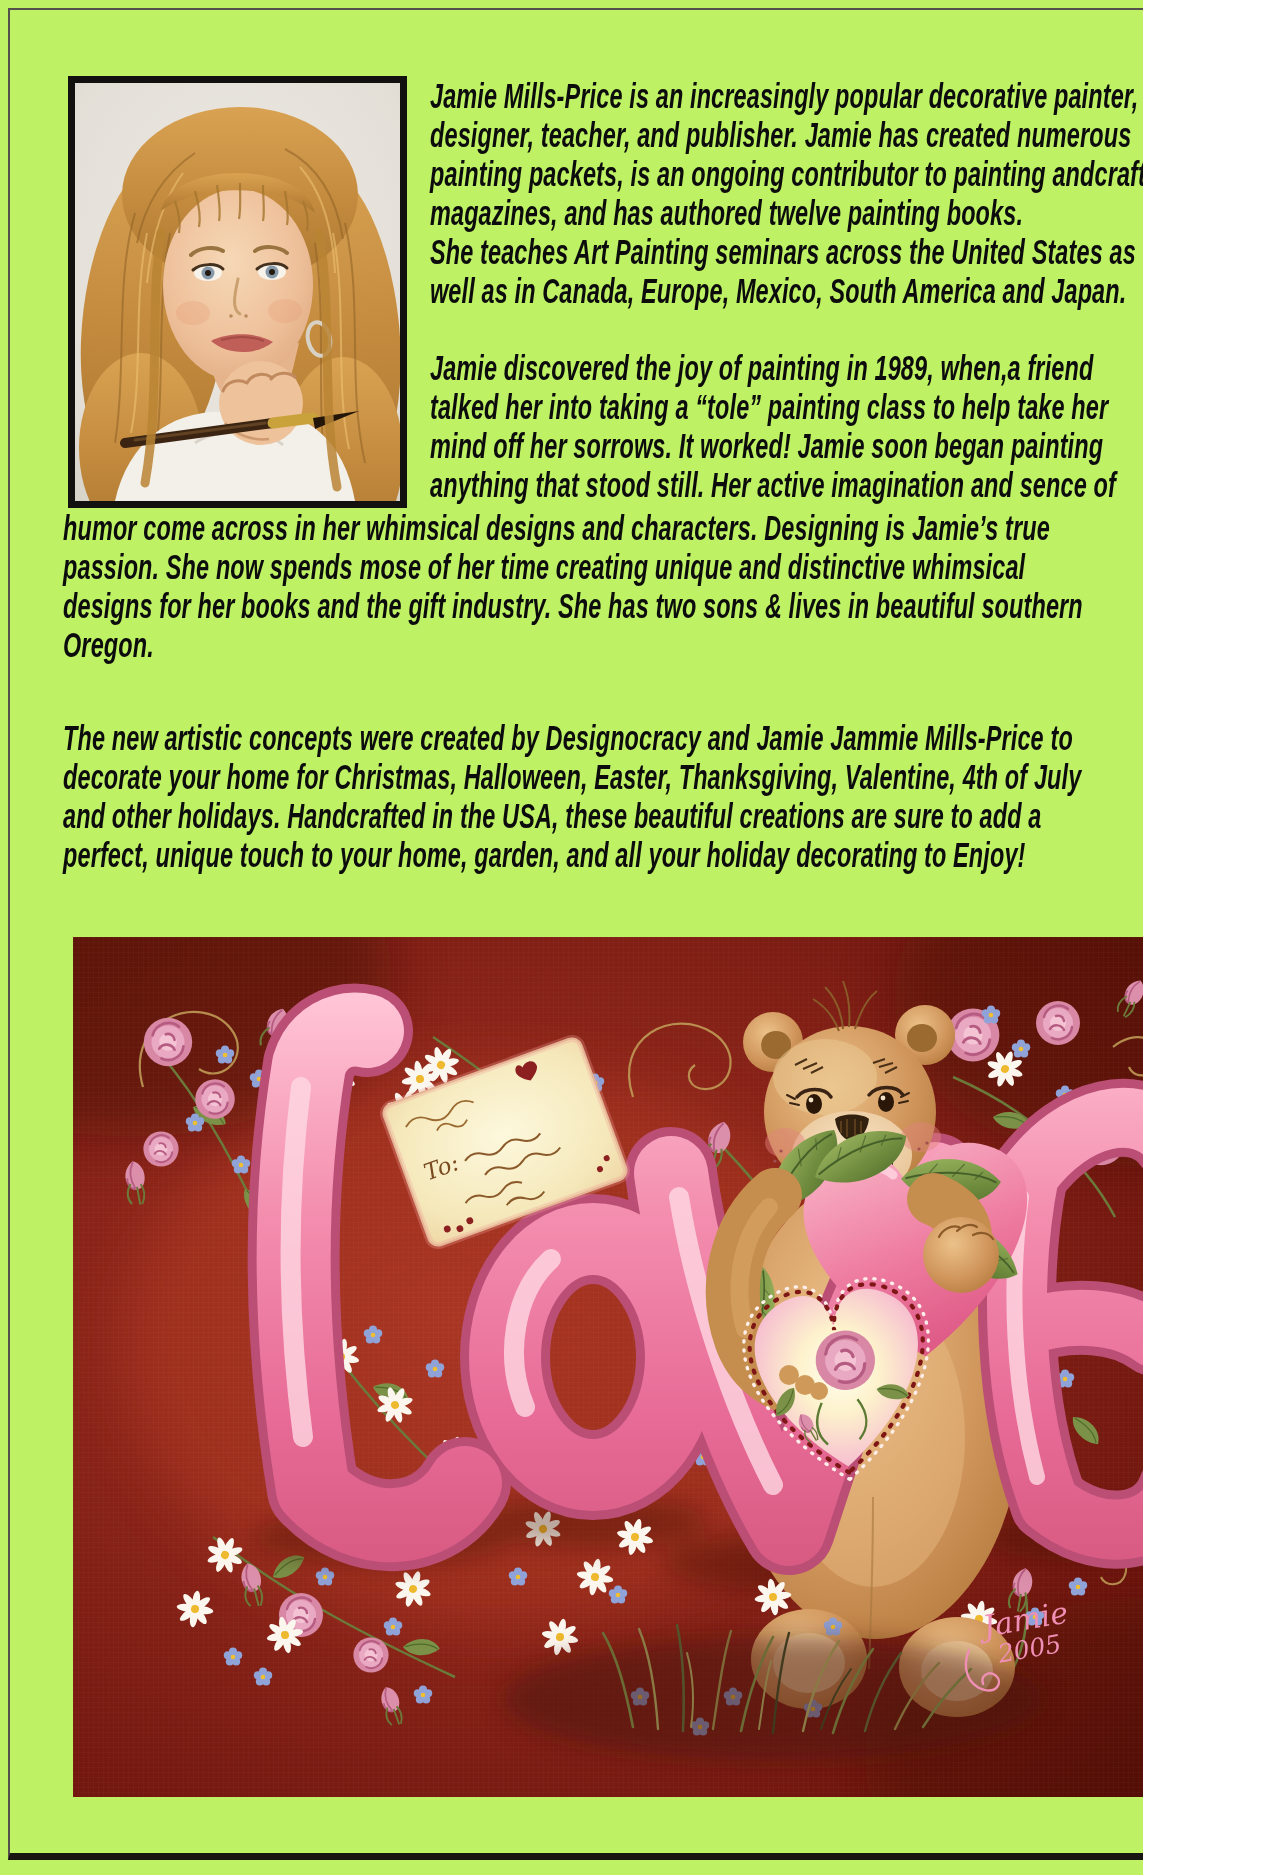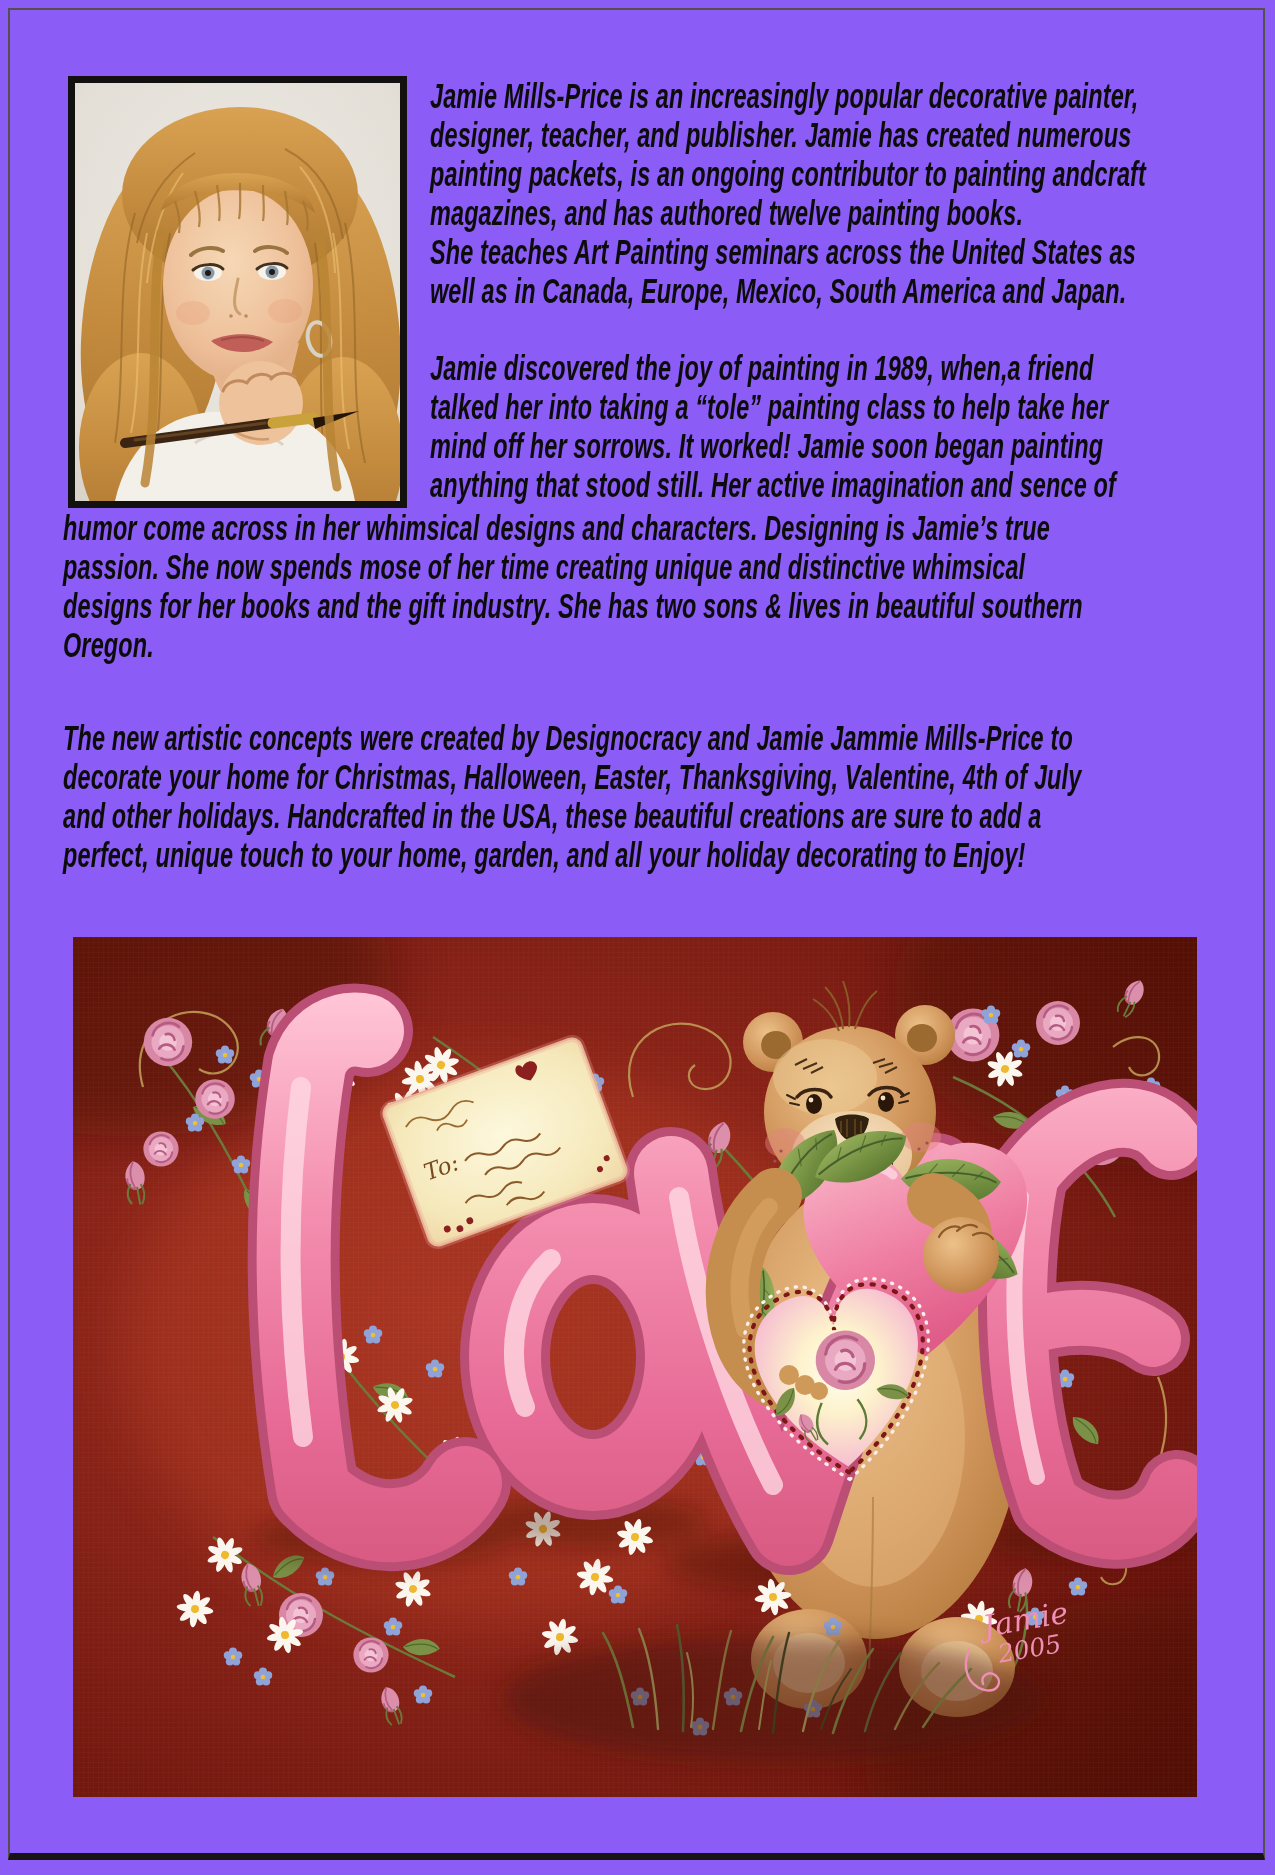--- a/index.html
+++ b/index.html
@@ -1,16 +1,16 @@
 <!DOCTYPE html>
 <html><head>
 <meta charset="utf-8">
 <style>
   html,body{margin:0;padding:0;background:#ffffff;}
-  .page{position:relative;width:1275px;height:1875px;background:#8b5cf6;overflow:hidden;
+  .page{position:relative;width:1143px;height:1875px;background:#bef264;overflow:hidden;
         font-family:"Liberation Sans",sans-serif;}
   .frame{position:absolute;left:8px;top:8px;width:1257px;height:1852px;box-sizing:border-box;
          border:2px solid #55504b;border-bottom:7px solid #181411;pointer-events:none;}
   .photo{position:absolute;left:68px;top:76px;width:325px;height:418px;border:7px solid #131110;
          background:#e7e3dc;}
   .photo svg{display:block;}
   .tgroup{position:absolute;transform:scaleX(0.67);transform-origin:0 0;}
   .tgroup .line{white-space:nowrap;font-style:italic;font-weight:700;font-size:35px;
                 line-height:39px;color:#0c0c0c;letter-spacing:0.2px;}
   #group-a{left:430px;top:76px;}

